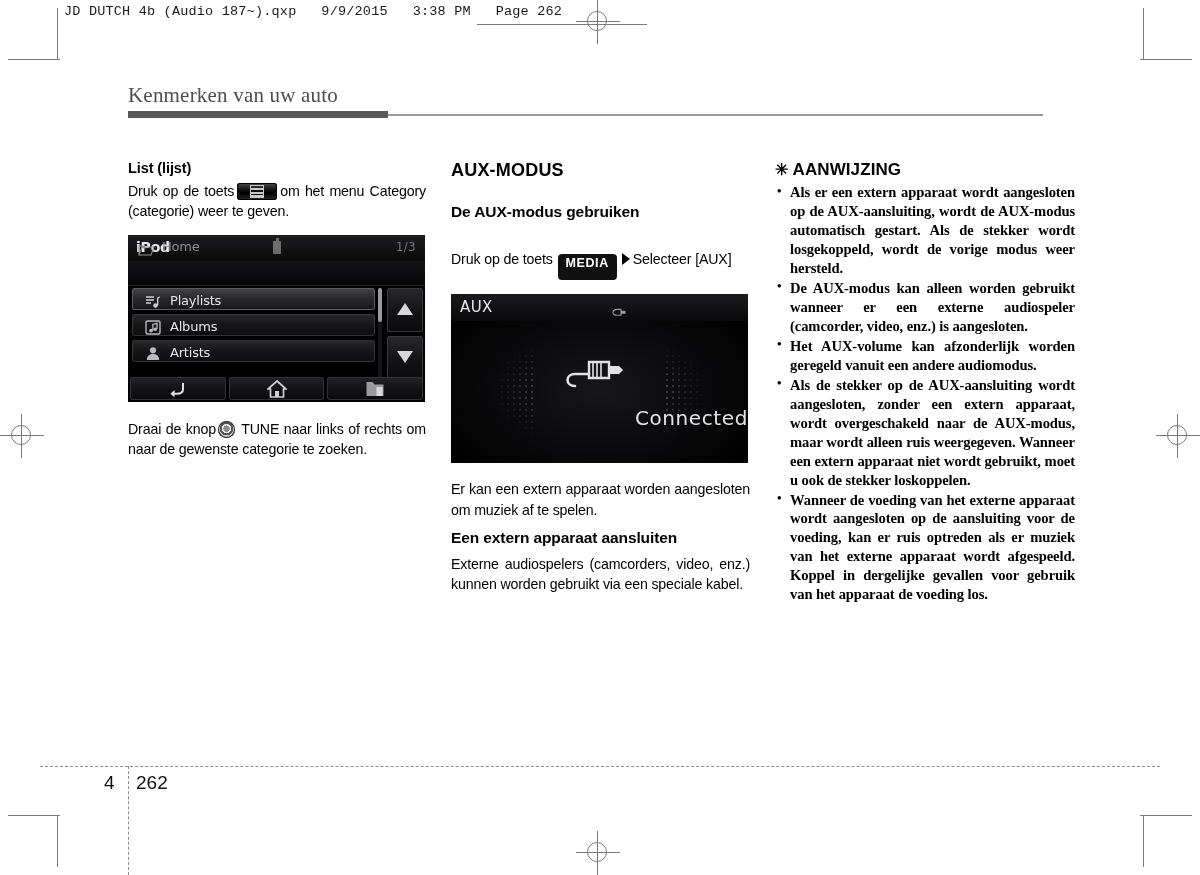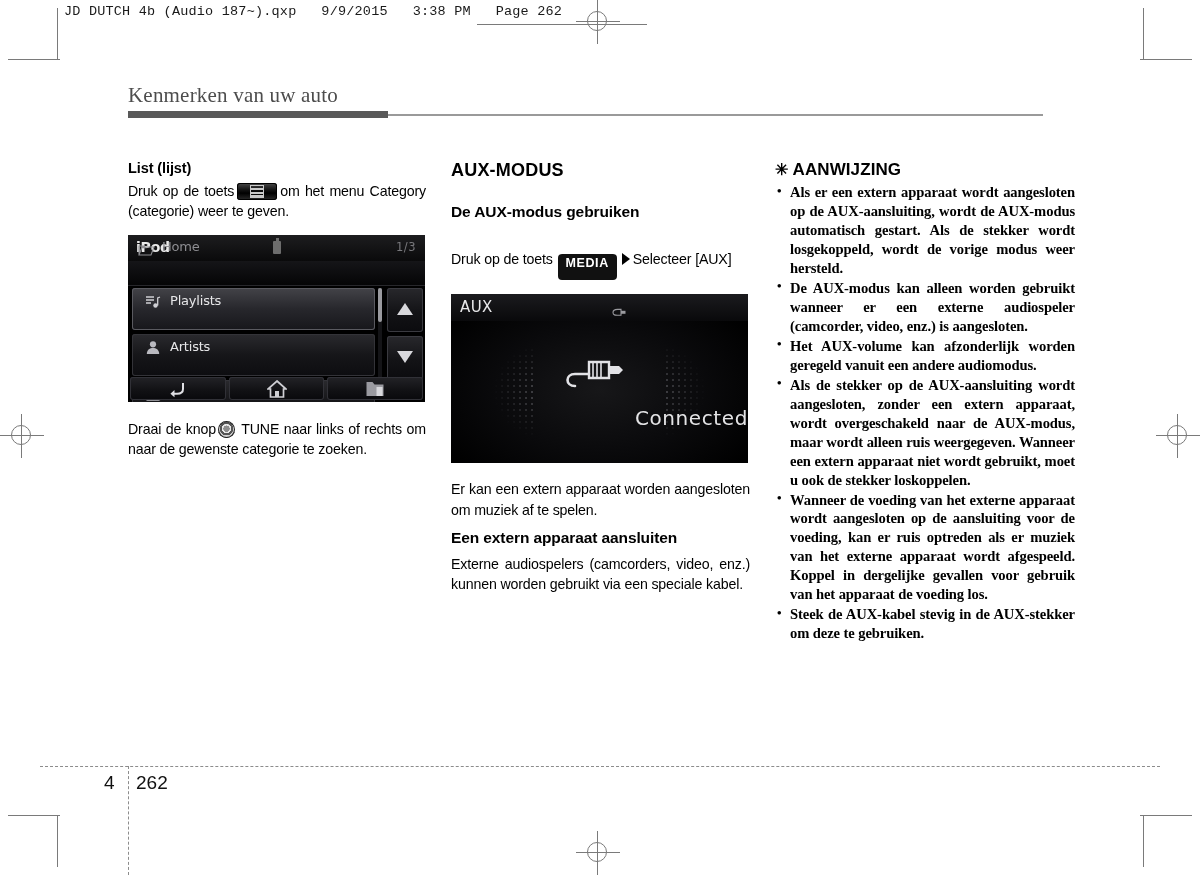--- a/index.html
+++ b/index.html
@@ -251,21 +251,21 @@
     font-size: 11.5px;
     letter-spacing: 0.5px;
   }
   .dev-list {
     position: absolute;
     left: 4px; top: 53px;
     width: 243px;
   }
   .dev-row {
     position: relative;
-    height: 42px;
+    height: 22px;
     margin-bottom: 4px;
     border-radius: 3px;
     background: linear-gradient(180deg,#2a2a2e 0%,#161619 50%,#0d0d10 100%);
     box-shadow: inset 0 0 0 1px #333338;
   }
   .dev-row.sel {
     background: linear-gradient(180deg,#434348 0%,#27272c 50%,#17171b 100%);
     box-shadow: inset 0 0 0 1px #5a5a60;
   }
   .dev-row-label {
@@ -531,36 +531,36 @@
               <path d="M1 3 H9 M1 6 H9 M1 9 H6" stroke="#cfcfd4" stroke-width="1.3" fill="none"></path>
               <circle cx="10.5" cy="11.5" r="2.2" fill="#cfcfd4"></circle>
               <path d="M12.7 11.5 V4 L15 3" stroke="#cfcfd4" stroke-width="1.3" fill="none"></path>
             </svg>
         </span>
         <span class="dev-row-label">Playlists</span>
       </div>
       <div class="dev-row">
         <span class="dev-row-icon">
           <svg width="16" height="15" viewBox="0 0 16 15">
-              <circle cx="8" cy="4.3" r="3.1" fill="#b9b9bf"></circle>
-              <path d="M1.8 14 C1.8 9.6 5 8 8 8 C11 8 14.2 9.6 14.2 14 Z" fill="#b9b9bf"></path>
-            </svg>
-        </span>
-        <span class="dev-row-label">Artists</span>
-      </div>
-      <div class="dev-row">
-        <span class="dev-row-icon">
-          <svg width="16" height="15" viewBox="0 0 16 15">
               <rect x="1" y="1" width="14" height="13" rx="1.5" fill="none" stroke="#b9b9bf" stroke-width="1.4"></rect>
               <circle cx="6" cy="10.6" r="1.9" fill="#b9b9bf"></circle>
               <path d="M7.9 10.6 V4.4 L12 3.3 V9" stroke="#b9b9bf" stroke-width="1.3" fill="none"></path>
               <circle cx="10.2" cy="9.2" r="1.8" fill="#b9b9bf"></circle>
             </svg>
         </span>
         <span class="dev-row-label">Albums</span>
+      </div>
+      <div class="dev-row">
+        <span class="dev-row-icon">
+          <svg width="16" height="15" viewBox="0 0 16 15">
+              <circle cx="8" cy="4.3" r="3.1" fill="#b9b9bf"></circle>
+              <path d="M1.8 14 C1.8 9.6 5 8 8 8 C11 8 14.2 9.6 14.2 14 Z" fill="#b9b9bf"></path>
+            </svg>
+        </span>
+        <span class="dev-row-label">Artists</span>
       </div>
     </div>
 
     <div class="dev-scroll-track"></div>
     <div class="dev-scroll-thumb"></div>
 
     <div class="dev-arrow-btn dev-arrow-up">
       <span class="tri-up"></span>
     </div>
     <div class="dev-arrow-btn dev-arrow-dn">
@@ -636,20 +636,19 @@
 <div class="col col-right">
   <div class="notice-title">
     <span class="notice-star">✳</span><span>AANWIJZING</span>
   </div>
   <ul class="notice-list">
     <li>Als er een extern apparaat wordt aangesloten op de AUX-aansluiting, wordt de AUX-modus automatisch gestart. Als de stekker wordt losgekoppeld, wordt de vorige modus weer hersteld.</li>
     <li>De AUX-modus kan alleen worden gebruikt wanneer er een externe audiospeler (camcorder, video, enz.) is aangesloten.</li>
     <li>Het AUX-volume kan afzonderlijk worden geregeld vanuit een andere audiomodus.</li>
     <li>Als de stekker op de AUX-aansluiting wordt aangesloten, zonder een extern apparaat, wordt overgeschakeld naar de AUX-modus, maar wordt alleen ruis weergegeven. Wanneer een extern apparaat niet wordt gebruikt, moet u ook de stekker loskoppelen.</li>
     <li>Wanneer de voeding van het externe apparaat wordt aangesloten op de aansluiting voor de voeding, kan er ruis optreden als er muziek van het externe apparaat wordt afgespeeld. Koppel in dergelijke gevallen voor gebruik van het apparaat de voeding los.</li>
-    <li>Steek de AUX-kabel stevig in de AUX-stekker om deze te gebruiken.</li>
   </ul>
 </div>
 
 <div class="footer-rule"></div>
 <div class="footer-vrule"></div>
 <div class="footer-chapter">4</div>
 <div class="footer-page">262</div>
 
 </body></html>

